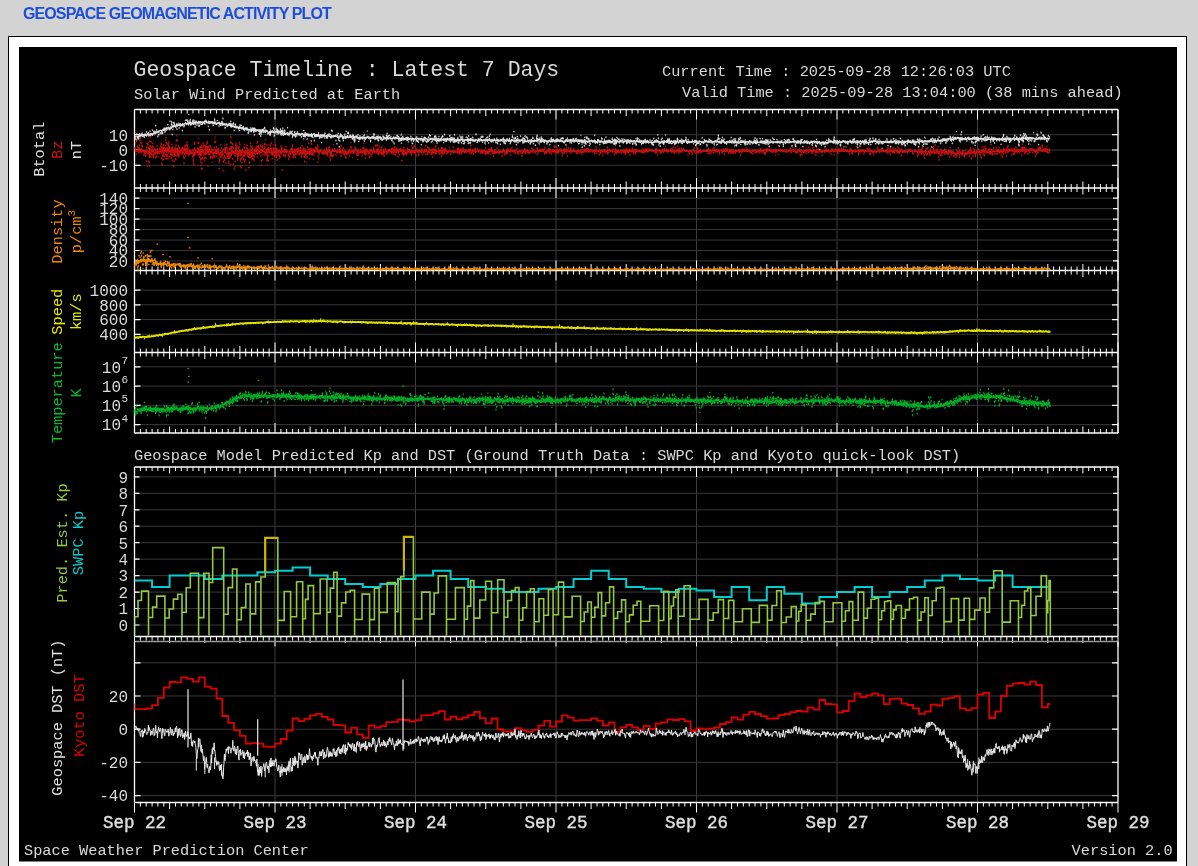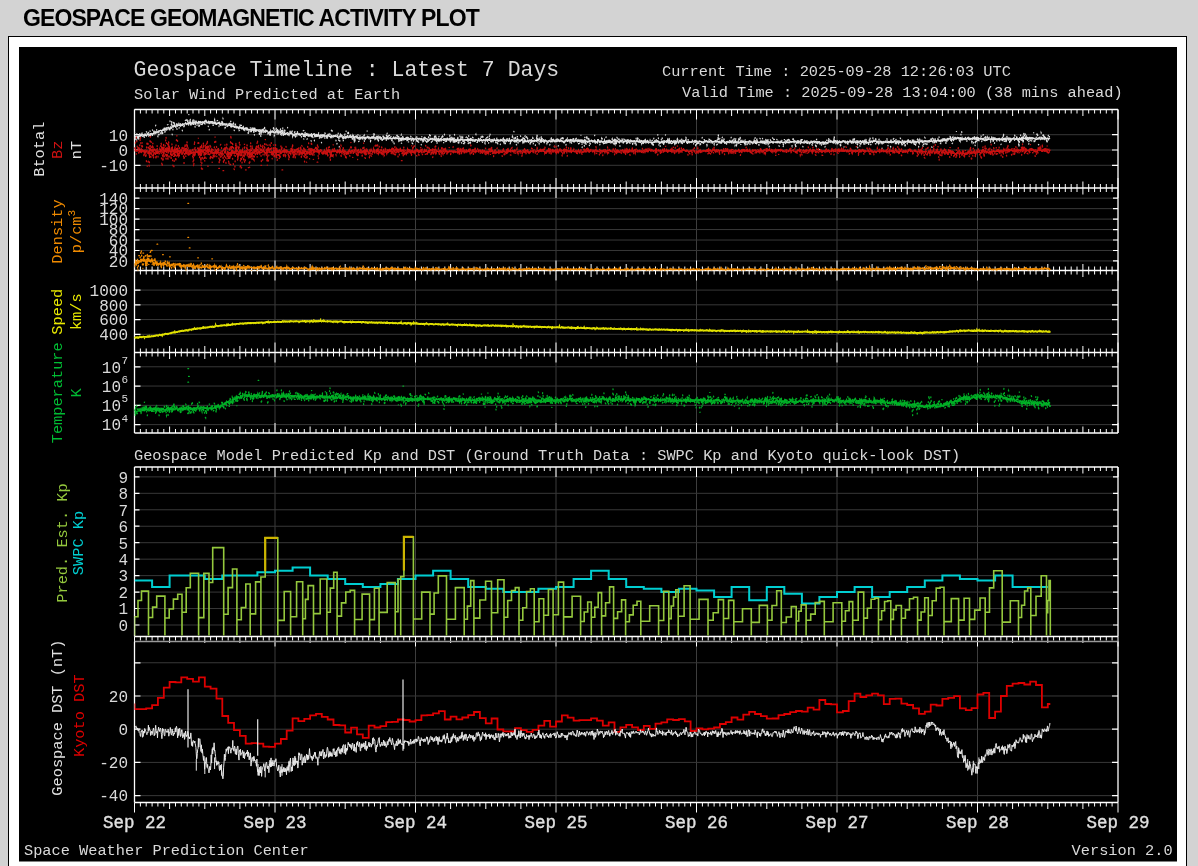--- a/index.html
+++ b/index.html
@@ -1,14 +1,14 @@
 <!DOCTYPE html>
 <html><head><meta charset="utf-8"><title>Geospace</title><style>
 html,body{margin:0;padding:0;background:#d3d3d3;width:1198px;height:866px;overflow:hidden}
-.hdr{position:absolute;left:23px;top:5px;font-family:"Liberation Sans",sans-serif;font-weight:bold;font-size:23px;letter-spacing:-0.9px;color:#000000}
+.hdr{position:absolute;left:23px;top:5px;font-family:"Liberation Sans",sans-serif;font-weight:bold;font-size:16px;letter-spacing:-0.9px;color:#1d4ed8}
 .box{position:absolute;left:8px;top:35.5px;width:1176.5px;height:840px;background:#ffffff;border:1.5px solid #000}
 </style></head><body>
 <div class="hdr">GEOSPACE GEOMAGNETIC ACTIVITY PLOT</div>
 <div class="box"></div>
 <svg width="1198" height="866" style="position:absolute;left:0;top:0">
     <rect x="19" y="47" width="1158" height="814.5" fill="#000000"></rect>
     <line x1="275" y1="110.5" x2="275" y2="187" stroke="#3d3d3d" stroke-width="1"></line>
     <line x1="415.5" y1="110.5" x2="415.5" y2="187" stroke="#3d3d3d" stroke-width="1"></line>
     <line x1="556" y1="110.5" x2="556" y2="187" stroke="#3d3d3d" stroke-width="1"></line>
     <line x1="696.5" y1="110.5" x2="696.5" y2="187" stroke="#3d3d3d" stroke-width="1"></line>

